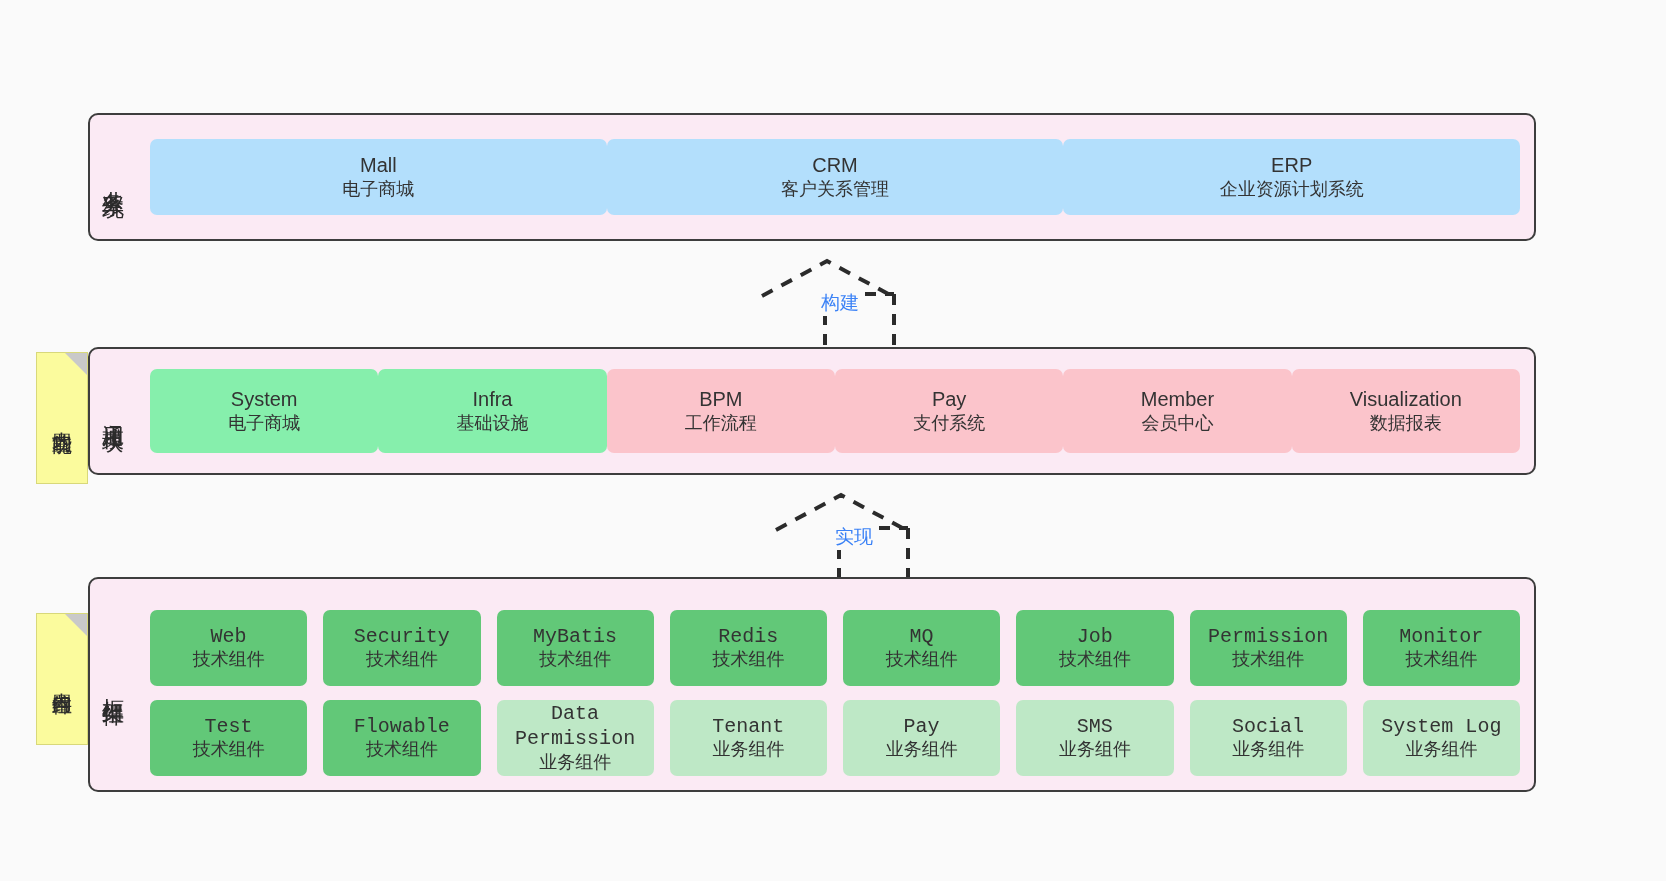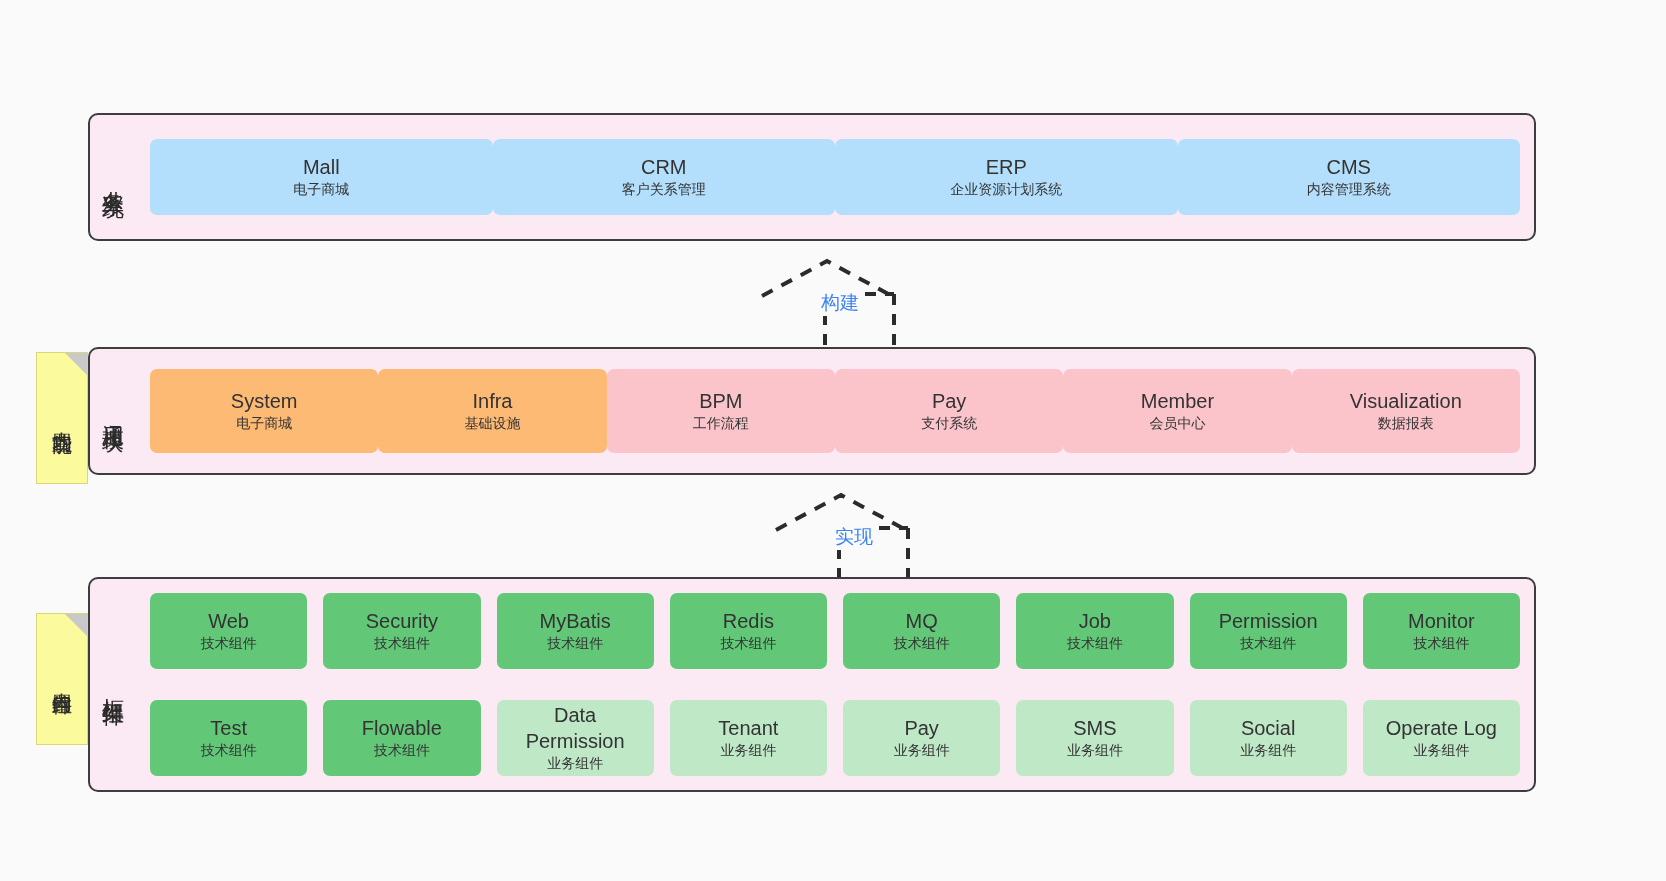--- a/index.html
+++ b/index.html
@@ -44,23 +44,24 @@
     white-space: nowrap;
   }
   .layer-body {
     flex: 1 1 auto;
     display: flex;
     align-items: center;
     padding: 16px 14px;
   }
   .layer-body.two-rows {
     flex-direction: column;
-    justify-content: space-between;
+    justify-content: flex-end;
     gap: 14px;
     padding: 14px;
+    font-family: Liberation Mono, monospace;
   }
   .row {
     display: flex;
     width: 100%;
     gap: 16px;
   }
 
   
   .node {
     flex: 1 1 0;
@@ -72,26 +73,26 @@
     justify-content: center;
     text-align: center;
     line-height: 1.28;
     padding: 4px 6px;
   }
   .node .ttl {
     font-size: 20px;
     color: #333;
   }
   .node .sub {
-    font-size: 14px;
+    font-size: 18px;
     color: #333;
   }
   .node.biz    { height: 76px; background: #b3dffc; }
   .node.mod    { height: 84px; background: #fbc4cb; }
-  .node.mod.hl { background: #fdba74; }
+  .node.mod.hl { background: #86efac; }
   .node.tech   { height: 76px; background: #62c878; }
   .node.biz-comp { height: 76px; background: #bee8c6; }
 
   
   .note {
     position: absolute;
     box-sizing: border-box;
     background: #fbfb9d;
     border: 1px solid #d8d87a;
     display: flex;
@@ -147,24 +148,20 @@
         <span class="sub">电子商城</span>
       </div>
       <div class="node biz">
         <span class="ttl">CRM</span>
         <span class="sub">客户关系管理</span>
       </div>
       <div class="node biz">
         <span class="ttl">ERP</span>
         <span class="sub">企业资源计划系统</span>
       </div>
-      <div class="node biz">
-        <span class="ttl">CMS</span>
-        <span class="sub">内容管理系统</span>
-      </div>
 
     </div>
   </div>
 
   <div class="arrow" style="left:757px; top:258px;">
     <svg width="160" height="95" viewBox="0 0 160 95" aria-hidden="true">
       <path d="M 68 36 L 68 95" fill="none" stroke="#2b2b2b" stroke-width="4" stroke-dasharray="11 9"></path>
       <path d="M 137 36 L 137 95" fill="none" stroke="#2b2b2b" stroke-width="4" stroke-dasharray="11 9"></path>
       <path d="M 68 36 L 137 36" fill="none" stroke="#2b2b2b" stroke-width="4" stroke-dasharray="11 9"></path>
       <path d="M 5 38 L 70 3 L 135 38" fill="none" stroke="#2b2b2b" stroke-width="4" stroke-dasharray="12 10" stroke-linejoin="miter"></path>
@@ -286,21 +283,21 @@
         </div>
         <div class="node biz-comp">
           <span class="ttl">SMS</span>
           <span class="sub">业务组件</span>
         </div>
         <div class="node biz-comp">
           <span class="ttl">Social</span>
           <span class="sub">业务组件</span>
         </div>
         <div class="node biz-comp">
-          <span class="ttl">Operate Log</span>
+          <span class="ttl">System Log</span>
           <span class="sub">业务组件</span>
         </div>
       </div>
 
     </div>
   </div>
 
 </div>
 
 </body></html>

